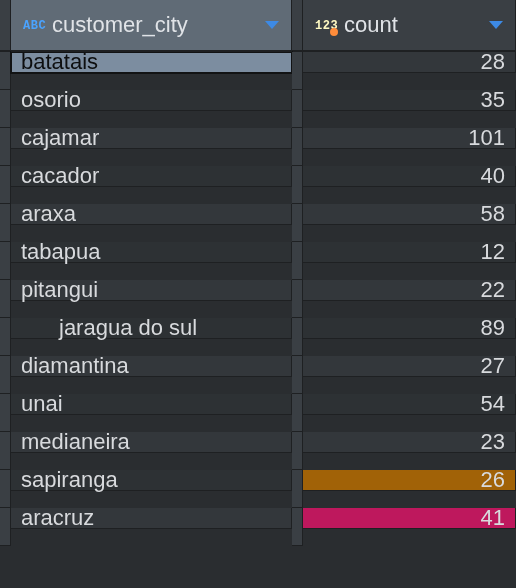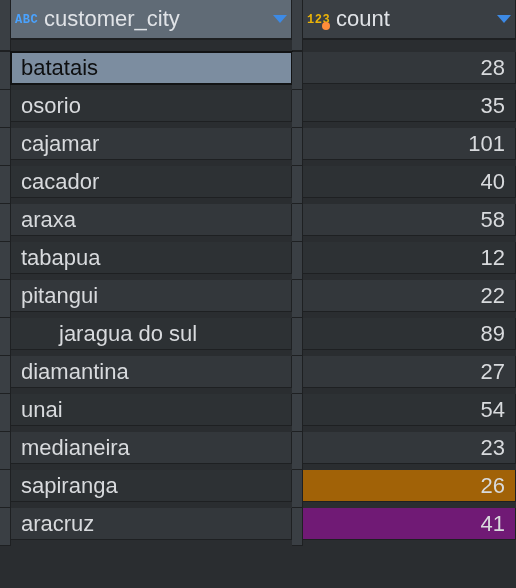--- a/index.html
+++ b/index.html
@@ -12,24 +12,24 @@
     overflow: hidden;
   }
   .grid {
     display: grid;
     grid-template-columns: 11px 281px 11px 213px;
     width: 516px;
   }
   
   .hdr {
     background: #3a3f44;
-    height: 40px;
+    height: 52px;
     display: flex;
     align-items: center;
-    padding: 0 4px;
+    padding: 0 12px;
     border-right: 1px solid #1e2022;
     border-bottom: 2px solid #1e2022;
     position: relative;
     cursor: pointer;
   }
   .hdr-gutter {
     background: #3a3f44;
     height: 52px;
     border-right: 1px solid #1e2022;
     border-bottom: 2px solid #1e2022;
@@ -40,21 +40,21 @@
   .type-badge {
     font-family: "Courier New", monospace;
     font-size: 12px;
     font-weight: bold;
     letter-spacing: 0.5px;
     margin-right: 6px;
     position: relative;
     top: 1px;
   }
   .type-abc { color: #4aa3ff; }
-  .type-123 { color: #eab308; position: relative; }
+  .type-123 { color: #fef9c3; position: relative; }
   .type-123 .dot {
     position: absolute;
     width: 8px; height: 8px;
     background: #ff8c3a;
     border-radius: 50%;
     left: 15px; top: 9px;
   }
   .hdr-label {
     color: #e0e3e7;
     font-weight: 400;
@@ -68,21 +68,21 @@
     margin-left: auto;
   }
   
   .gutter {
     background: #3a3f44;
     height: 38px;
     border-right: 1px solid #1e2022;
     border-bottom: 1px solid #1e2022;
   }
   .cell {
-    height: 32px;
+    height: 21px;
     display: flex;
     align-items: center;
     padding: 0 10px;
     border-right: 1px solid #1e2022;
     border-bottom: 1px solid #1e2022;
     color: #d8dadd;
   }
   .cell.text { justify-content: flex-start; }
   .cell.num  { justify-content: flex-end; }
   .cell.selected {
@@ -153,14 +153,14 @@
     <div class="cell text row-even" style="background: rgb(51, 55, 59);">medianeira</div>
     <div class="gutter"></div>
     <div class="cell num" style="background: rgb(51, 55, 59); text-align: center;">23</div>
     <div class="gutter row-odd"></div>
     <div class="cell text row-odd" style="background: rgb(45, 49, 52);">sapiranga</div>
     <div class="gutter"></div>
     <div class="cell num" style="background: #a16207;">26</div>
     <div class="gutter row-even"></div>
     <div class="cell text row-even" style="background: rgb(51, 55, 59);">aracruz</div>
     <div class="gutter"></div>
-    <div class="cell num" style="background: #701a75;">41</div>
+    <div class="cell num" style="background: #be185d;">41</div>
   </div>
 
 </body></html>

